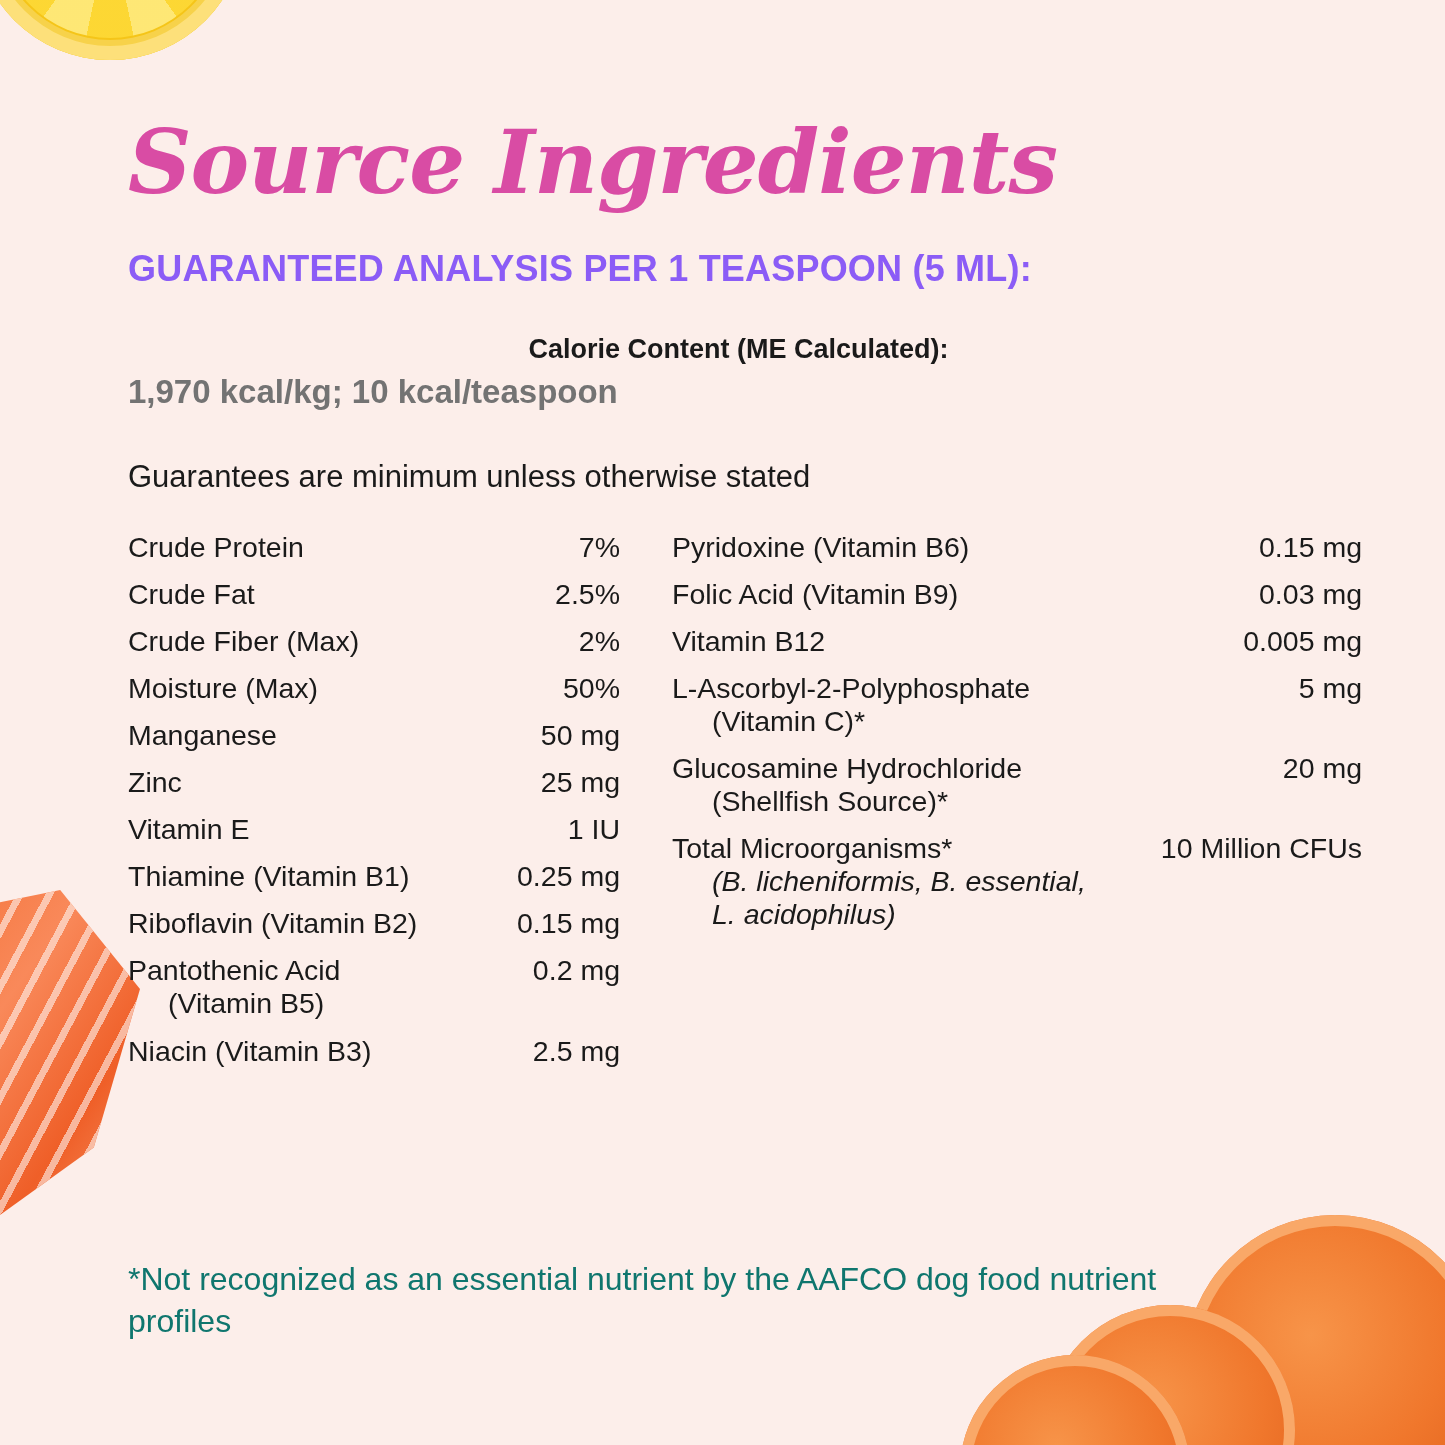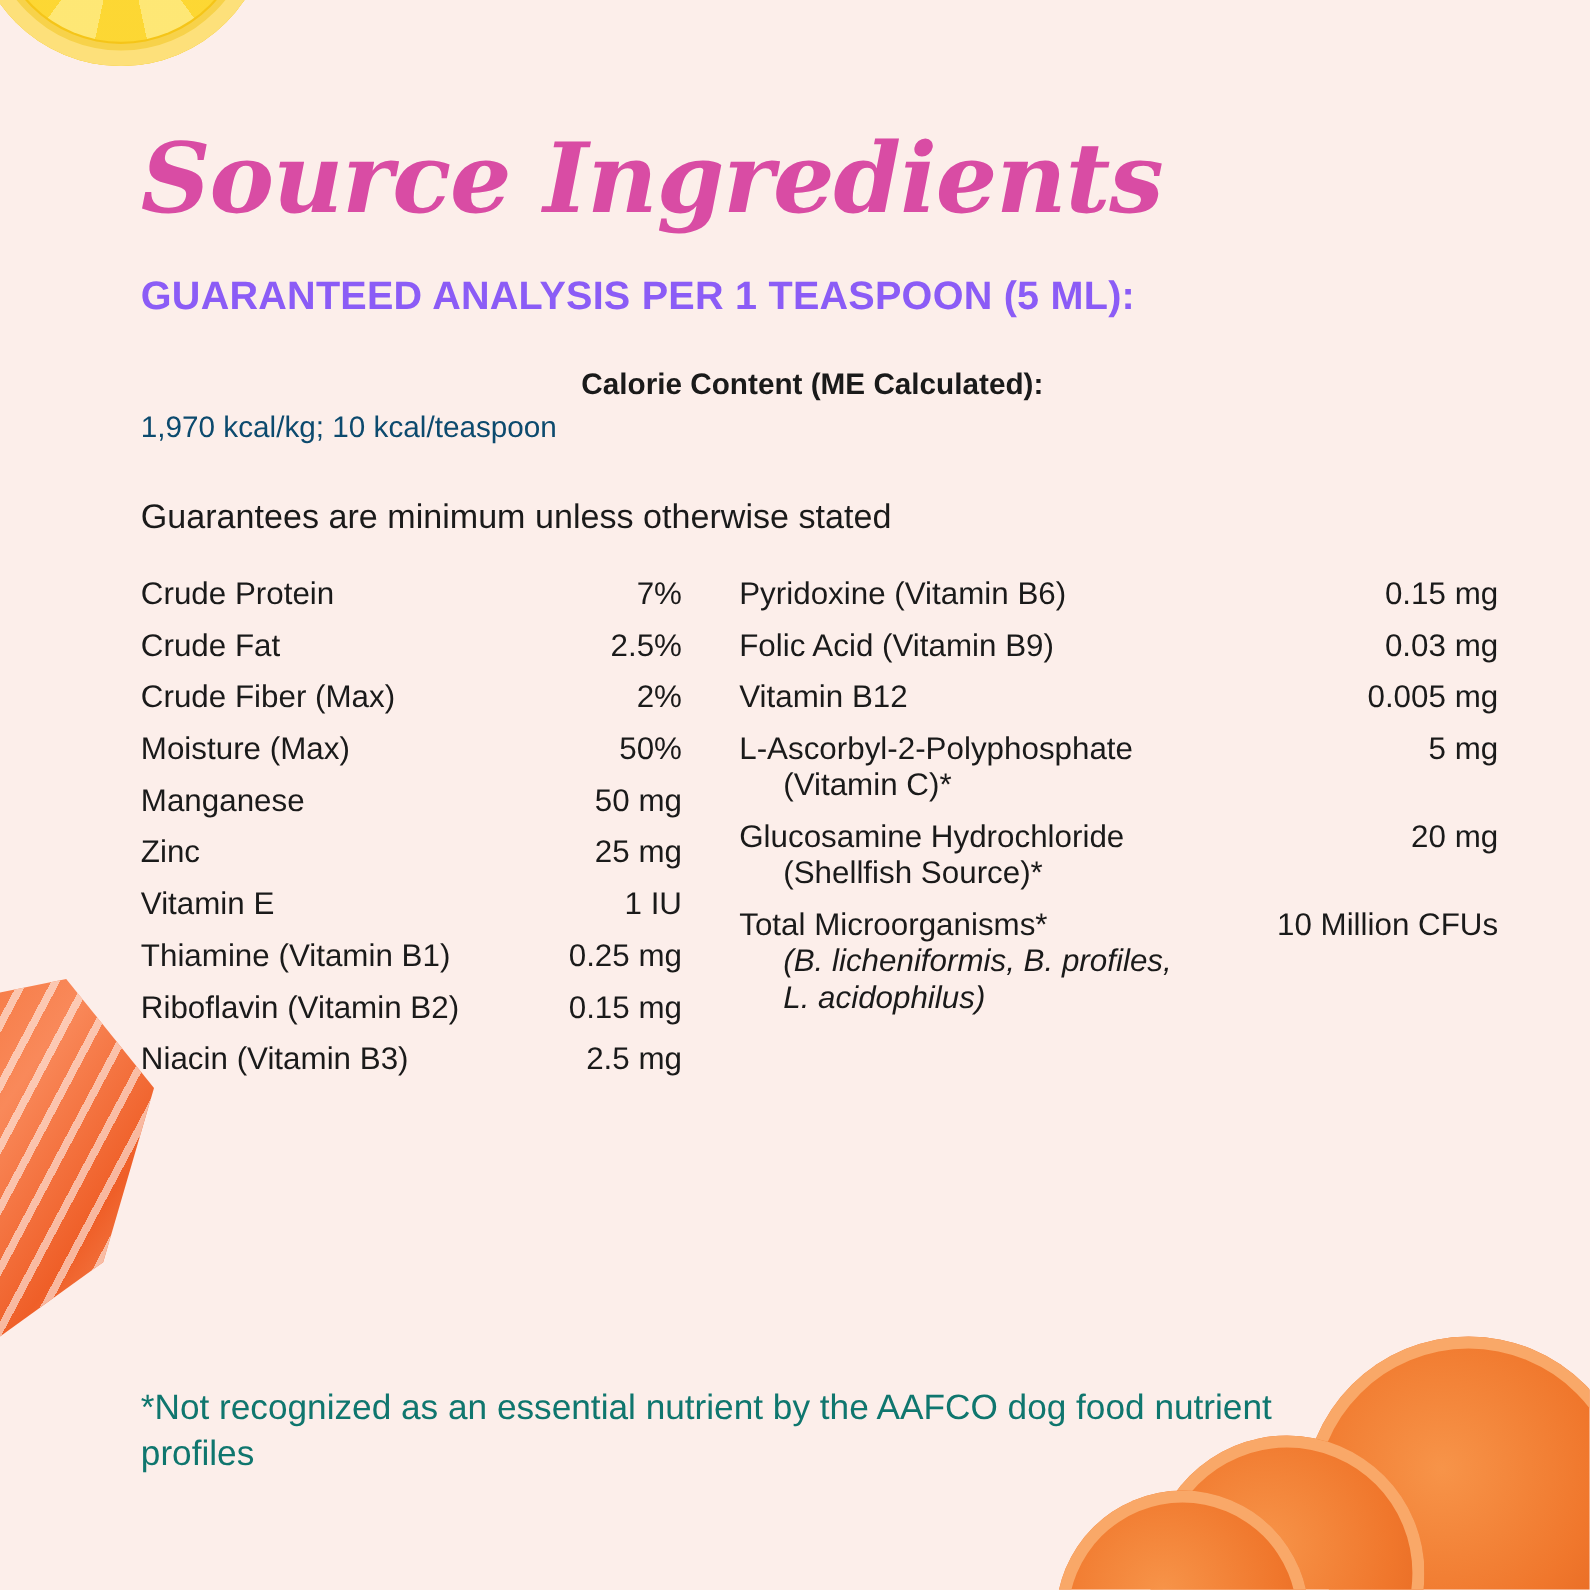--- a/index.html
+++ b/index.html
@@ -89,23 +89,23 @@
   }
 
   .calorie-label {
     font-size: 27px;
     font-weight: 700;
     color: #1a1a1a;
     margin: 0 0 8px 0;
     text-align: center;
   }
   .calorie-value {
-    font-size: 27px;
-    font-weight: 400;
-    color: #0c4a6e;
+    font-size: 33px;
+    font-weight: 700;
+    color: #737373;
     margin: 0 0 48px 0;
   }
   .guarantee-note {
     font-size: 31px;
     color: #1a1a1a;
     margin: 0 0 36px 0;
   }
 
   .columns {
     display: flex;
@@ -199,20 +199,24 @@
             </tr>
             <tr>
               <td class="name">Thiamine (Vitamin B1)</td>
               <td class="val">0.25 mg</td>
             </tr>
             <tr>
               <td class="name">Riboflavin (Vitamin B2)</td>
               <td class="val">0.15 mg</td>
             </tr>
             <tr>
+              <td class="name">Pantothenic Acid<span class="cont">(Vitamin B5)</span></td>
+              <td class="val">0.2 mg</td>
+            </tr>
+            <tr>
               <td class="name">Niacin (Vitamin B3)</td>
               <td class="val">2.5 mg</td>
             </tr>
           </tbody>
       </table>
     </div>
     <div class="col right">
       <table class="nutri">
         <tbody id="right-body">
             <tr>
@@ -229,21 +233,21 @@
             </tr>
             <tr>
               <td class="name">L-Ascorbyl-2-Polyphosphate<span class="cont">(Vitamin C)*</span></td>
               <td class="val">5 mg</td>
             </tr>
             <tr>
               <td class="name">Glucosamine Hydrochloride<span class="cont">(Shellfish Source)*</span></td>
               <td class="val">20 mg</td>
             </tr>
             <tr>
-              <td class="name">Total Microorganisms*<span class="cont ital">(B. licheniformis, B. profiles,</span><span class="cont ital">L. acidophilus)</span></td>
+              <td class="name">Total Microorganisms*<span class="cont ital">(B. licheniformis, B. essential,</span><span class="cont ital">L. acidophilus)</span></td>
               <td class="val">10 Million CFUs</td>
             </tr>
           </tbody>
       </table>
     </div>
   </div>
 
 </div>
 
 <div class="footnote">*Not recognized as an essential nutrient by the AAFCO dog food nutrient profiles</div>

